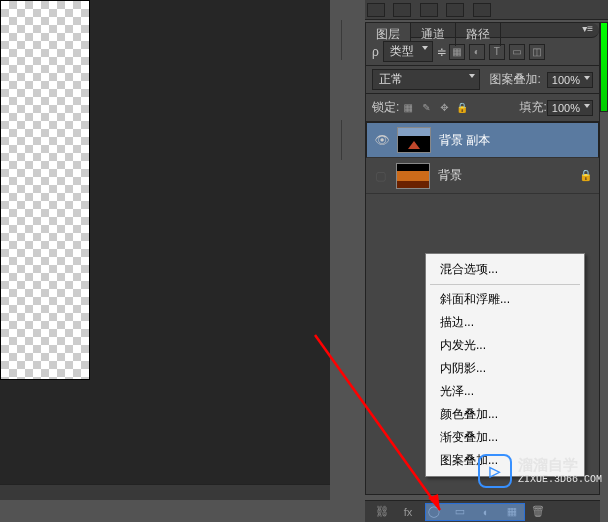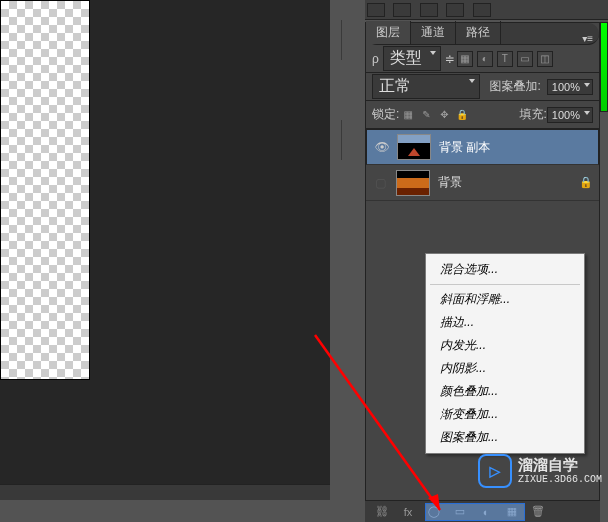--- a/index.html
+++ b/index.html
@@ -17,28 +17,28 @@
 .gutter { position:absolute; left:333px; top:0; width:30px; height:522px; background:#535353; }
 .gutter .vr { position:absolute; left:8px; top:20px; width:1px; height:40px; background:#3a3a3a; }
 .gutter .vr2 { position:absolute; left:8px; top:120px; width:1px; height:40px; background:#3a3a3a; }
 
 
 .topstrip { position:absolute; right:0; top:0; left:365px; height:20px; background:#3f3f3f; border-bottom:1px solid #222; }
 .topstrip .ic { display:inline-block; width:18px; height:14px; margin:3px 2px 0 2px; background:#3a3a3a; border:1px solid #222; }
 
 
 .panel { position:absolute; left:365px; right:8px; top:22px; background:#454545; border:1px solid #222; }
-.tabs { height:22px; background:#3a3a3a; display:flex; align-items:flex-end; border-bottom:1px solid #222;border-radius:11px; }
+.tabs { height:15px; background:#3a3a3a; display:flex; align-items:flex-start; border-bottom:1px solid #222;border-radius:11px; }
 .tab { font-size:12px; color:#ccc; padding:3px 10px; border-right:1px solid #222; cursor:default; }
 .tab.active { background:#454545; }
 .tabs .menu { margin-left:auto; color:#ccc; font-size:10px; padding:0 6px; }
 
 
 .row { display:flex; align-items:center; height:28px; padding:0 6px; border-bottom:1px solid #222; color:#ccc; font-size:12px; }
-.sel { background:#3a3a3a; border:1px solid #222; color:#ddd; font-size:16px; padding:1px 18px 1px 6px; position:relative; }
+.sel { background:#3a3a3a; border:1px solid #222; color:#ddd; font-size:12px; padding:1px 18px 1px 6px; position:relative; }
 .sel .arr { position:absolute; right:4px; top:4px; width:0; height:0; border-left:3px solid transparent; border-right:3px solid transparent; border-top:4px solid #ccc; }
 .filters .ic { width:16px; height:16px; margin:0 2px; border:1px solid #222; display:flex; align-items:center; justify-content:center; color:#999; font-size:10px; }
 
 .row2 .lbl { margin-left:auto; margin-right:6px; }
 .pct { background:#3a3a3a; border:1px solid #222; color:#ddd; font-size:11px; padding:1px 12px 1px 4px; position:relative; }
 .pct .arr { position:absolute; right:2px; top:3px; width:0; height:0; border-left:3px solid transparent; border-right:3px solid transparent; border-top:4px solid #ccc; }
 
 .locks .ic { width:14px; height:14px; margin:0 2px; display:flex; align-items:center; justify-content:center; color:#999; font-size:10px; }
 
 
@@ -47,21 +47,21 @@
 .layer.sel { background:#5a7aa0; color:#fff; }
 .vis { width:18px; height:18px; display:flex; align-items:center; justify-content:center; color:#ccc; font-size:12px; margin-right:6px; }
 .thumb { width:34px; height:26px; border:1px solid #888; margin-right:8px; background:#000; display:flex; align-items:center; justify-content:center; overflow:hidden; position:relative; }
 .thumb.t1 { background:linear-gradient(#83a0c4 0 35%,#000 35% 100%); }
 .thumb.t1::after { content:""; position:absolute; left:50%; bottom:3px; transform:translateX(-50%); width:0; height:0; border-left:6px solid transparent; border-right:6px solid transparent; border-bottom:8px solid #c0472c; }
 .thumb.t2 { background:linear-gradient(#000 0 30%,#cc6b1a 30% 70%,#6a2100 70% 100%); }
 .lockic { margin-left:auto; color:#ccc; font-size:11px; }
 .layers .empty { height:300px; }
 
 
-.ctx { position:absolute; left:425px; top:253px; width:160px; background:#f4f4f4; border:1px solid #7a7a7a; box-shadow:2px 2px 3px rgba(0,0,0,.4); padding:4px 0;font-style:italic; }
+.ctx { position:absolute; left:425px; top:253px; width:160px; background:#f4f4f4; border:1px solid #7a7a7a; box-shadow:2px 2px 3px rgba(0,0,0,.4); padding:4px 0; }
 .ctx .mi { font-size:12px; color:#000; padding:3px 14px; white-space:nowrap; }
 .ctx .sep { height:1px; background:#c8c8c8; margin:3px 4px; }
 
 
 .pbtm { position:absolute; left:365px; right:8px; bottom:0; height:22px; background:#3a3a3a; border-top:1px solid #222; display:flex; align-items:center; padding:0 4px; }
 .pbtm .ic { width:18px; height:14px; margin:0 4px; color:#999; font-size:11px; display:flex; align-items:center; justify-content:center; }
 .pbtm .highlight { position:absolute; left:60px; width:100px; height:18px; background:rgba(120,180,255,.5); border:1px solid #2a6fd6; }
 
 
 .arrow { position:absolute; left:310px; top:330px; width:200px; height:200px; pointer-events:none; }
@@ -159,20 +159,21 @@
   <span class="ic">🗑</span>
 </div>
 
 <div class="ctx">
   <div class="mi">混合选项...</div>
   <div class="sep"></div>
   <div class="mi">斜面和浮雕...</div>
   <div class="mi">描边...</div>
   <div class="mi">内发光...</div>
   <div class="mi">内阴影...</div>
+  <div class="mi">光泽...</div>
   <div class="mi">颜色叠加...</div>
   <div class="mi">渐变叠加...</div>
   <div class="mi">图案叠加...</div>
 </div>
 
 <svg class="arrow" viewBox="0 0 200 200">
   <line x1="5" y1="5" x2="130" y2="180" stroke="#ff0000" stroke-width="2.5"></line>
   <polygon points="130,180 118,168 128,164" fill="#ff0000"></polygon>
 </svg>
 

